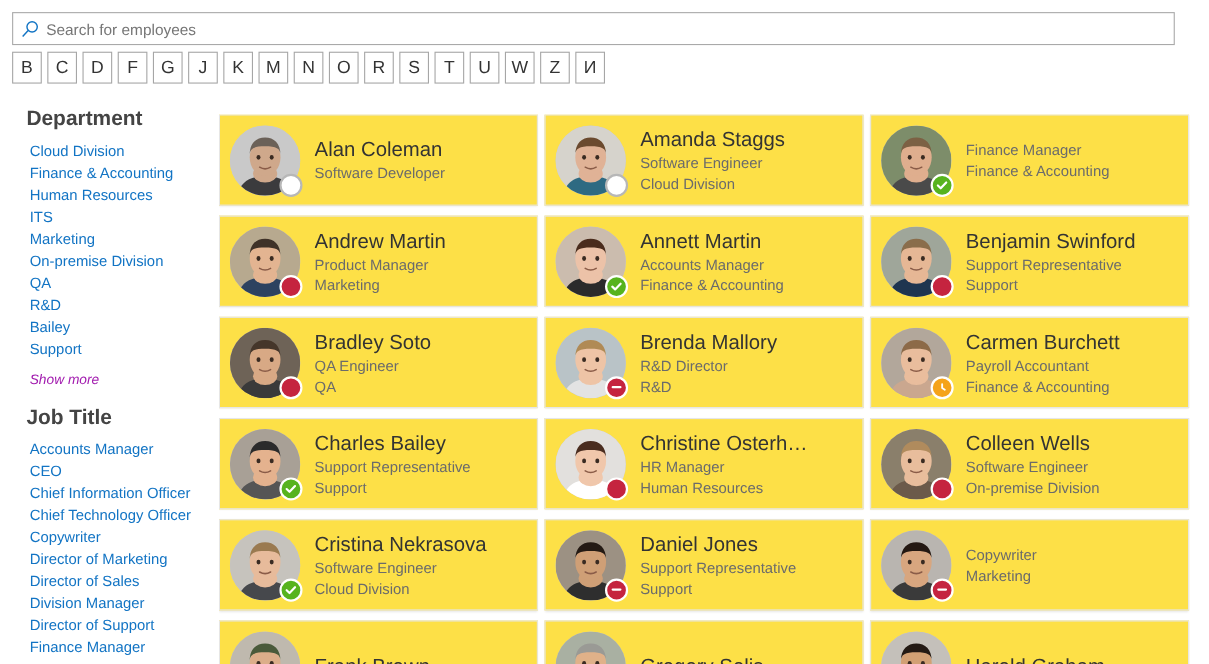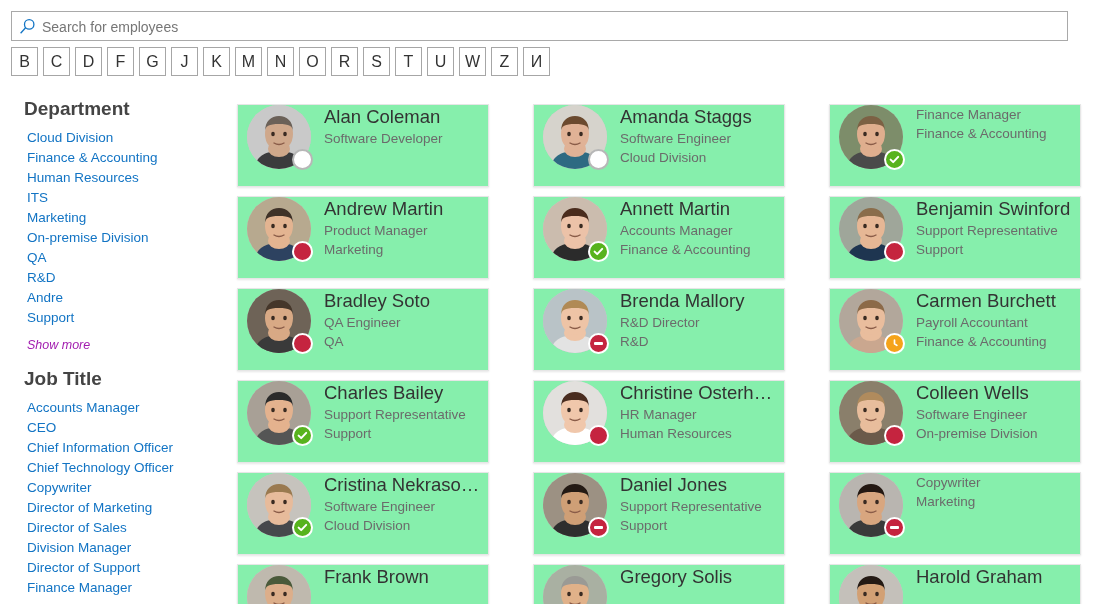--- a/index.html
+++ b/index.html
@@ -119,29 +119,29 @@
     overflow: hidden;
   }
   .grid-inner {
     display: grid;
     grid-template-columns: repeat(3, 290px);
     gap: 9px 6px;
   }
   .card {
     position: relative;
     height: 83px;
-    background: #86efac;
+    background: #fde047;
     border: 1px solid #e6e6e6;
     box-shadow: 0 1px 2px rgba(0,0,0,0.10);
     box-sizing: border-box;
     display: flex;
+    align-items: center;
     padding: 0 8px 0 9px;
     cursor: pointer;
     overflow: hidden;
-    margin-left: 38px;
   }
   .avatar-wrap {
     position: relative;
     width: 64px;
     height: 64px;
     flex: 0 0 auto;
     margin-right: 13px;
   }
   .avatar {
     width: 64px;
@@ -232,21 +232,21 @@
 <div class="sidebar">
     <div class="facet"><div class="facet-title">Department</div><div class="facet-list">
         <a class="facet-item">Cloud Division</a>
         <a class="facet-item">Finance &amp; Accounting</a>
         <a class="facet-item">Human Resources</a>
         <a class="facet-item">ITS</a>
         <a class="facet-item">Marketing</a>
         <a class="facet-item">On-premise Division</a>
         <a class="facet-item">QA</a>
         <a class="facet-item">R&amp;D</a>
-        <a class="facet-item">Andre</a>
+        <a class="facet-item">Bailey</a>
         <a class="facet-item">Support</a>
       </div><a class="show-more">Show more</a><div class="facet-gap"></div></div>
     <div class="facet">
       <div class="facet-title">Job Title</div>
       <div class="facet-list">
         <a class="facet-item">Accounts Manager</a>
         <a class="facet-item">CEO</a>
         <a class="facet-item">Chief Information Officer</a>
         <a class="facet-item">Chief Technology Officer</a>
         <a class="facet-item">Copywriter</a>

